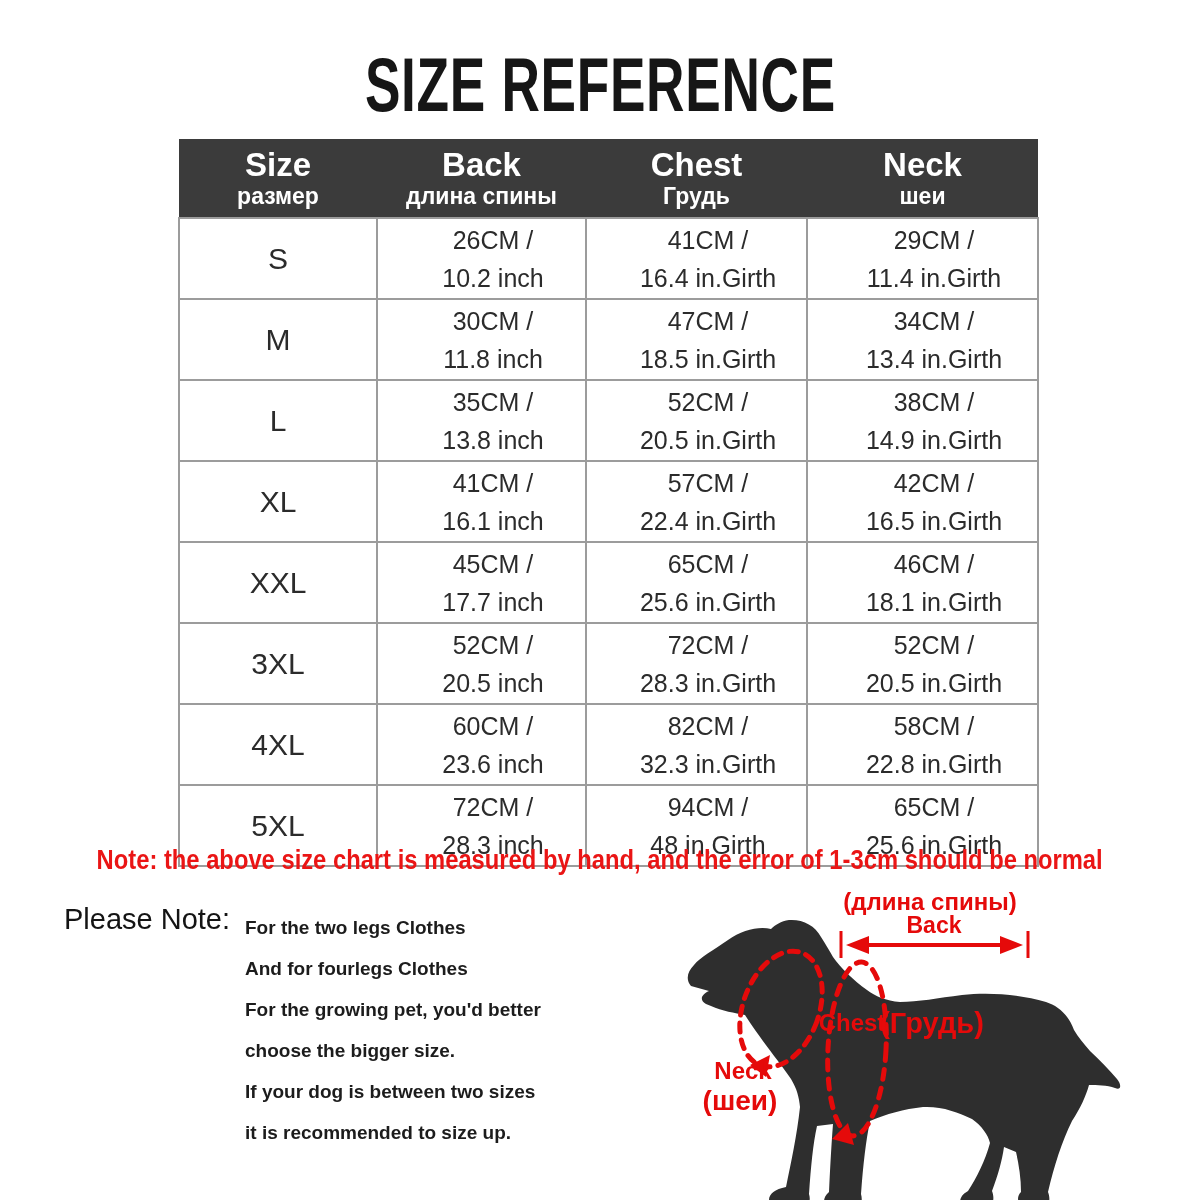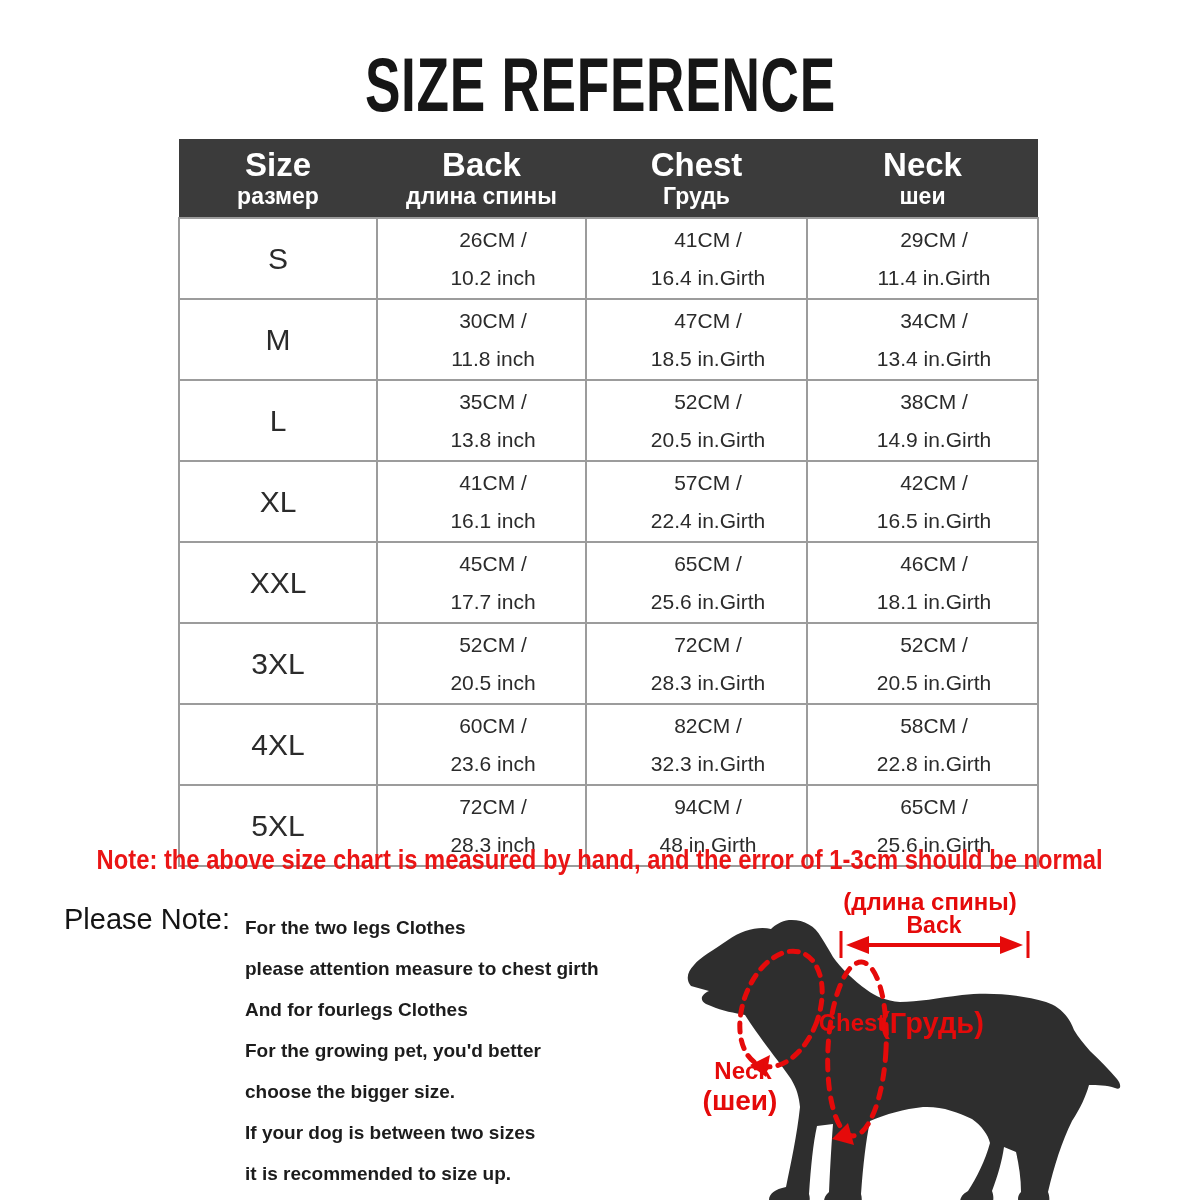--- a/index.html
+++ b/index.html
@@ -22,21 +22,21 @@
   .size-table th{
     background:#3b3b3b;border:none;padding:0;vertical-align:middle;text-align:center;height:78px;
   }
   .size-table th .en{font-size:33px;font-weight:bold;color:#ffffff;line-height:36px;}
   .size-table th .ru{font-size:23px;font-weight:bold;color:#ffffff;line-height:26px;}
   .size-table td{
     border:2px solid #9c9c9c;padding:0;text-align:center;vertical-align:middle;height:79px;
     background:#ffffff;color:#2b2b2b;
   }
   .size-table td.size{font-size:30px;}
-  .size-table td .cl{display:block;font-size:21px;line-height:38px;padding-left:23px;}
+  .size-table td .cl{display:block;font-size:25px;line-height:38px;padding-left:23px;}
   
   .note-banner{position:absolute;left:0;top:822px;width:1200px;text-align:center;}
   .note-banner span{
     display:inline-block;font-size:27px;font-weight:bold;color:#ea1515;
     transform:scaleX(0.88);transform-origin:center;white-space:nowrap;
   }
   
   .pn-label{position:absolute;left:64px;top:880px;font-size:29px;color:#141414;}
   .pn-lines{position:absolute;left:245px;top:884px;width:420px;}
   .pn-lines .ln{font-size:19px;font-weight:bold;color:#1c1c1c;line-height:41px;height:41px;white-space:nowrap;}
@@ -205,21 +205,20 @@
     </tbody>
   </table>
 
   <div class="note-banner">
     <span>Note: the above size chart is measured by hand, and the error of 1-3cm should be normal</span>
   </div>
 
   <div class="pn-label">Please Note:</div>
   <div class="pn-lines">
     <div class="ln">For the two legs Clothes</div>
-    <div class="ln">please attention measure to chest girth</div>
     <div class="ln">And for fourlegs Clothes</div>
     <div class="ln">For the growing pet, you'd better</div>
     <div class="ln">choose the bigger size.</div>
     <div class="ln">If your dog is between two sizes</div>
     <div class="ln">it is recommended to size up.</div>
   </div>
 
   <svg class="dog-svg" viewBox="0 0 460 316" aria-hidden="true">
     <path fill="#2e2e2e" d="
       M 12,70

